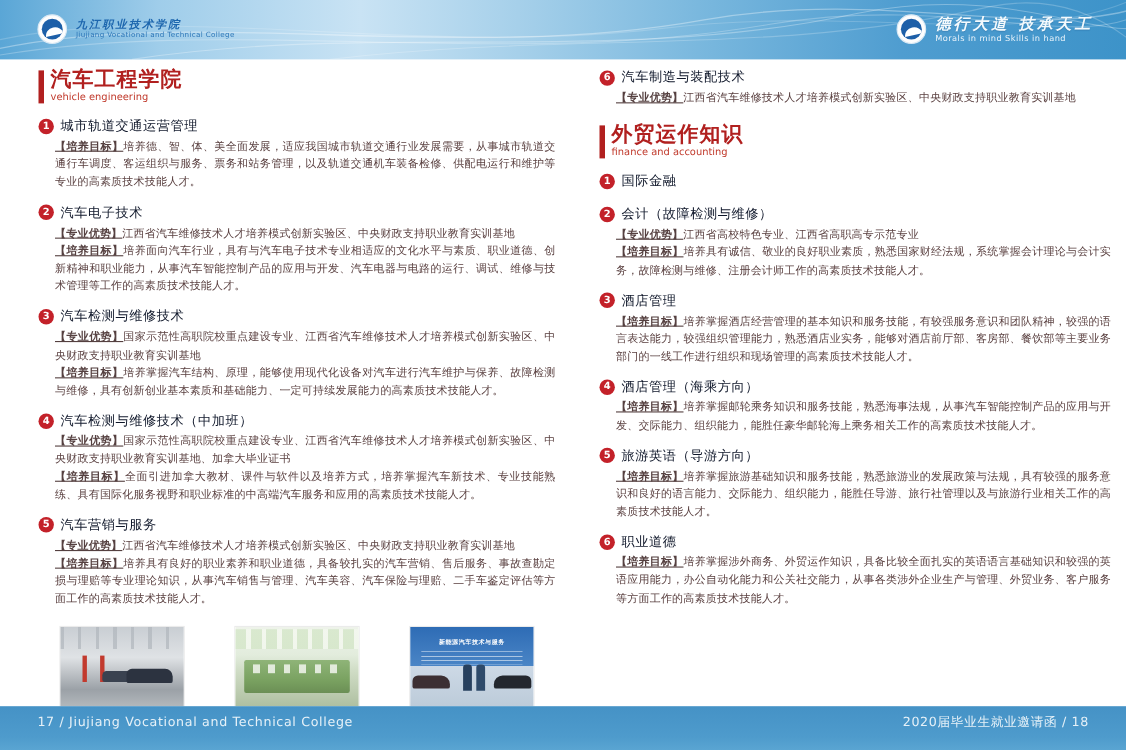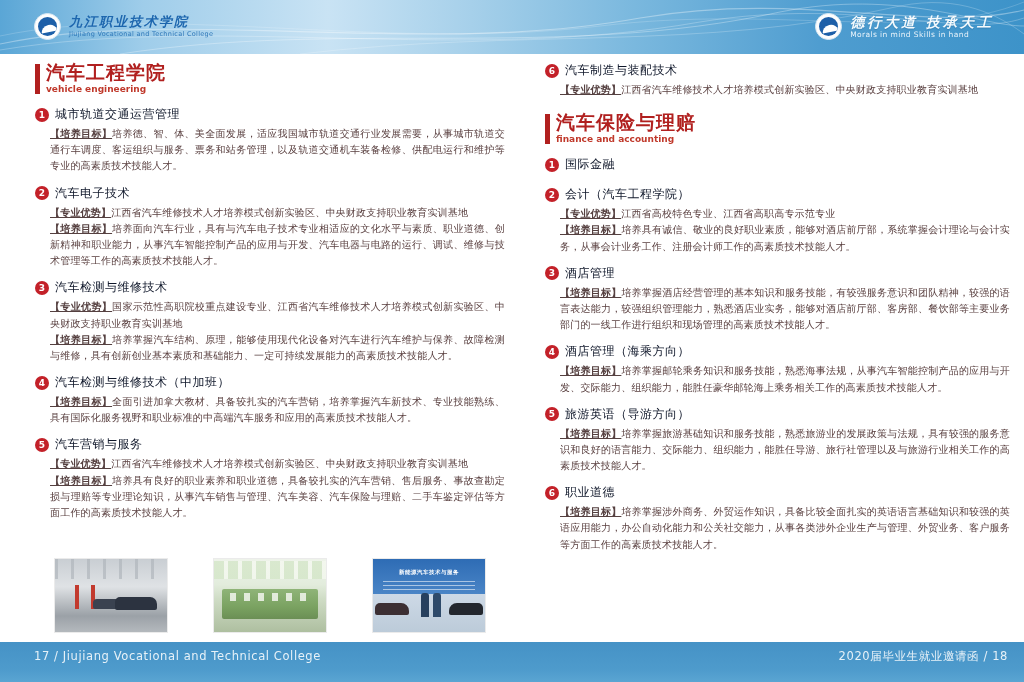--- a/index.html
+++ b/index.html
@@ -12,35 +12,35 @@
     background:linear-gradient(90deg,#5aa6d6 0%,#9fcdea 14%,#c9e3f4 32%,#a6d0ea 46%,#7ab8de 62%,#4f9dd0 80%,#3d93c9 100%);
     overflow:hidden;
   }
   .header svg.waves { position:absolute; top:0; left:0; }
   .brand { position:absolute; top:13px; left:34px; display:flex; align-items:center; gap:8px; }
   .brand-right { position:absolute; top:13px; right:30px; left:auto; display:flex; align-items:center; gap:8px; }
   .logo-circle { width:27px; height:27px; border-radius:50%; background:#fdfdfd; border:1px solid #d8e8f4;
     display:flex; align-items:center; justify-content:center; flex-shrink:0; }
   .logo-inner { width:19px; height:19px; border-radius:50%; background:#1d5fa8; position:relative; overflow:hidden; }
   .logo-inner::after { content:""; position:absolute; left:3px; top:8px; width:16px; height:7px; background:#ffffff; border-radius:50% 50% 0 0/100% 100% 0 0; transform:rotate(-12deg); }
-  .school-cn { font-size:13px; font-weight:bold; font-style:italic; color:#1d66ae; letter-spacing:2px; line-height:1.1; }
+  .school-cn { font-size:10px; font-weight:bold; font-style:italic; color:#1d66ae; letter-spacing:2px; line-height:1.1; }
   .school-en { font-size:6.5px; color:#2e77b8; letter-spacing:.3px; }
   .slogan-cn { font-size:14px; font-weight:bold; font-style:italic; color:#f4fafd; letter-spacing:3px; line-height:1.15; text-shadow:0 1px 1px rgba(30,90,140,.35); }
   .slogan-en { font-size:7.5px; color:#eaf4fb; letter-spacing:.4px; }
 
   
   .main { position:absolute; top:58px; left:0; width:1024px; height:584px; display:flex; }
   .col { display:flex; flex-direction:column; overflow:hidden; }
   .col-left  { width:505px; padding:4px 0 0 35px; }
   .col-right { width:519px; padding:4px 14px 0 40px; }
 
   .college-head { display:flex; align-items:flex-start; gap:6px; margin-bottom:12px; }
   .cbar { width:5px; height:30px; background:#b1201f; margin-top:2px; }
   .ctitle { font-size:19px; font-weight:bold; color:#b1201f; letter-spacing:1px; line-height:1.1; }
-  .csub { font-size:9px; font-weight:bold; color:#c0392b; margin-top:1px; }
+  .csub { font-size:9px; font-weight:normal; color:#c0392b; margin-top:1px; }
   .college-head.second { margin-top:4px; }
 
   .sec { margin-bottom:10px; }
   .sec-head { display:flex; align-items:center; gap:6px; margin-bottom:3px; }
   .badge { width:14px; height:14px; border-radius:50%; background:#c32129; color:#ffffff; font-size:9px; font-weight:bold;
     display:inline-flex; align-items:center; justify-content:center; flex-shrink:0; }
   .sec-title { font-size:12px; font-weight:normal; color:#0f172a; letter-spacing:.5px; }
   .para { font-size:10px; line-height:1.62; color:#5a4040; text-align:justify; padding-left:15px; letter-spacing:.2px; }
   .plabel { font-weight:bold; color:#554040;text-decoration:underline; }
 
@@ -66,21 +66,21 @@
   .n-cap { top:10px; font-size:5.5px; letter-spacing:.5px; }
   .n-lines { top:22px; left:10px; right:10px; height:12px; background:repeating-linear-gradient(180deg,rgba(255,255,255,.55) 0 1px,transparent 1px 4px); }
   .n-fig1 { left:48px; top:34px; width:8px; height:24px; background:#27405e; border-radius:3px 3px 0 0; }
   .n-fig2 { left:60px; top:34px; width:8px; height:24px; background:#2e4a6a; border-radius:3px 3px 0 0; }
   .n-carL { left:2px; top:44px; width:34px; height:12px; background:#3c2f33; border-radius:5px 8px 2px 2px; }
   .n-carR { right:2px; top:44px; width:34px; height:12px; background:#23272e; border-radius:8px 5px 2px 2px; }
 
   
   .footer { position:absolute; left:0; bottom:0; width:1024px; height:40px;
     background:linear-gradient(180deg,#4592c6 0%,#4e9bcc 70%,#5aa5d2 100%);
-    display:flex; justify-content:space-between; align-items:flex-start; padding:7px 16px 0 34px; }
+    display:flex; justify-content:space-between; align-items:flex-start; padding:7px 34px 0 34px; }
   .footer-text { font-size:11.5px; color:#e6f1f8; letter-spacing:.6px; }
 </style>
 </head>
 <body>
 
 <div class="header">
   <svg class="waves" width="1024" height="54" viewBox="0 0 1024 54">
     <path d="M0,44 C180,6 420,58 640,18 C800,-10 930,34 1024,10" fill="none" stroke="rgba(255,255,255,0.35)" stroke-width="1.2"></path>
     <path d="M0,50 C220,14 460,64 700,22 C860,-4 960,40 1024,18" fill="none" stroke="rgba(255,255,255,0.25)" stroke-width="1"></path>
     <path d="M120,54 C340,20 560,60 780,12 C900,-12 980,26 1024,26" fill="none" stroke="rgba(255,255,255,0.3)" stroke-width="1"></path>
@@ -142,21 +142,22 @@
       </div>
       <p class="para"><b class="plabel">【专业优势】</b><span>国家示范性高职院校重点建设专业、江西省汽车维修技术人才培养模式创新实验区、中央财政支持职业教育实训基地</span></p>
       <p class="para"><b class="plabel">【培养目标】</b><span>培养掌握汽车结构、原理，能够使用现代化设备对汽车进行汽车维护与保养、故障检测与维修，具有创新创业基本素质和基础能力、一定可持续发展能力的高素质技术技能人才。</span></p>
     </div>
 
     <div class="sec">
       <div class="sec-head">
         <span class="badge">4</span>
         <span class="sec-title">汽车检测与维修技术（中加班）</span>
       </div>
-      <p class="para"><b class="plabel">【培养目标】</b><span>全面引进加拿大教材、具备较扎实的汽车营销，培养掌握汽车新技术、专业技能熟练、具有国际化服务视野和职业标准的中高端汽车服务和应用的高素质技术技能人才。</span></p>
+      <p class="para"><b class="plabel">【专业优势】</b><span>国家示范性高职院校重点建设专业、江西省汽车维修技术人才培养模式创新实验区、中央财政支持职业教育实训基地、加拿大毕业证书</span></p>
+      <p class="para"><b class="plabel">【培养目标】</b><span>全面引进加拿大教材、课件与软件以及培养方式，培养掌握汽车新技术、专业技能熟练、具有国际化服务视野和职业标准的中高端汽车服务和应用的高素质技术技能人才。</span></p>
     </div>
 
     <div class="sec">
       <div class="sec-head">
         <span class="badge">5</span>
         <span class="sec-title">汽车营销与服务</span>
       </div>
       <p class="para"><b class="plabel">【专业优势】</b><span>江西省汽车维修技术人才培养模式创新实验区、中央财政支持职业教育实训基地</span></p>
       <p class="para"><b class="plabel">【培养目标】</b><span>培养具有良好的职业素养和职业道德，具备较扎实的汽车营销、售后服务、事故查勘定损与理赔等专业理论知识，从事汽车销售与管理、汽车美容、汽车保险与理赔、二手车鉴定评估等方面工作的高素质技术技能人才。</span></p>
     </div>
@@ -190,39 +191,39 @@
       <div class="sec-head">
         <span class="badge">6</span>
         <span class="sec-title">汽车制造与装配技术</span>
       </div>
       <p class="para"><b class="plabel">【专业优势】</b><span>江西省汽车维修技术人才培养模式创新实验区、中央财政支持职业教育实训基地</span></p>
     </div>
 
     <div class="college-head second">
       <div class="cbar"></div>
       <div>
-        <div class="ctitle">汽车保险与理赔</div>
+        <div class="ctitle">外贸运作知识</div>
         <div class="csub">finance and accounting</div>
       </div>
     </div>
 
     <div class="sec">
       <div class="sec-head">
         <span class="badge">1</span>
         <span class="sec-title">国际金融</span>
       </div>
     </div>
 
     <div class="sec">
       <div class="sec-head">
         <span class="badge">2</span>
-        <span class="sec-title">会计（汽车工程学院）</span>
+        <span class="sec-title">会计（故障检测与维修）</span>
       </div>
       <p class="para"><b class="plabel">【专业优势】</b><span>江西省高校特色专业、江西省高职高专示范专业</span></p>
-      <p class="para"><b class="plabel">【培养目标】</b><span>培养具有诚信、敬业的良好职业素质，能够对酒店前厅部，系统掌握会计理论与会计实务，从事会计业务工作、注册会计师工作的高素质技术技能人才。</span></p>
+      <p class="para"><b class="plabel">【培养目标】</b><span>培养具有诚信、敬业的良好职业素质，熟悉国家财经法规，系统掌握会计理论与会计实务，故障检测与维修、注册会计师工作的高素质技术技能人才。</span></p>
     </div>
 
     <div class="sec">
       <div class="sec-head">
         <span class="badge">3</span>
         <span class="sec-title">酒店管理</span>
       </div>
       <p class="para"><b class="plabel">【培养目标】</b><span>培养掌握酒店经营管理的基本知识和服务技能，有较强服务意识和团队精神，较强的语言表达能力，较强组织管理能力，熟悉酒店业实务，能够对酒店前厅部、客房部、餐饮部等主要业务部门的一线工作进行组织和现场管理的高素质技术技能人才。</span></p>
     </div>
 

